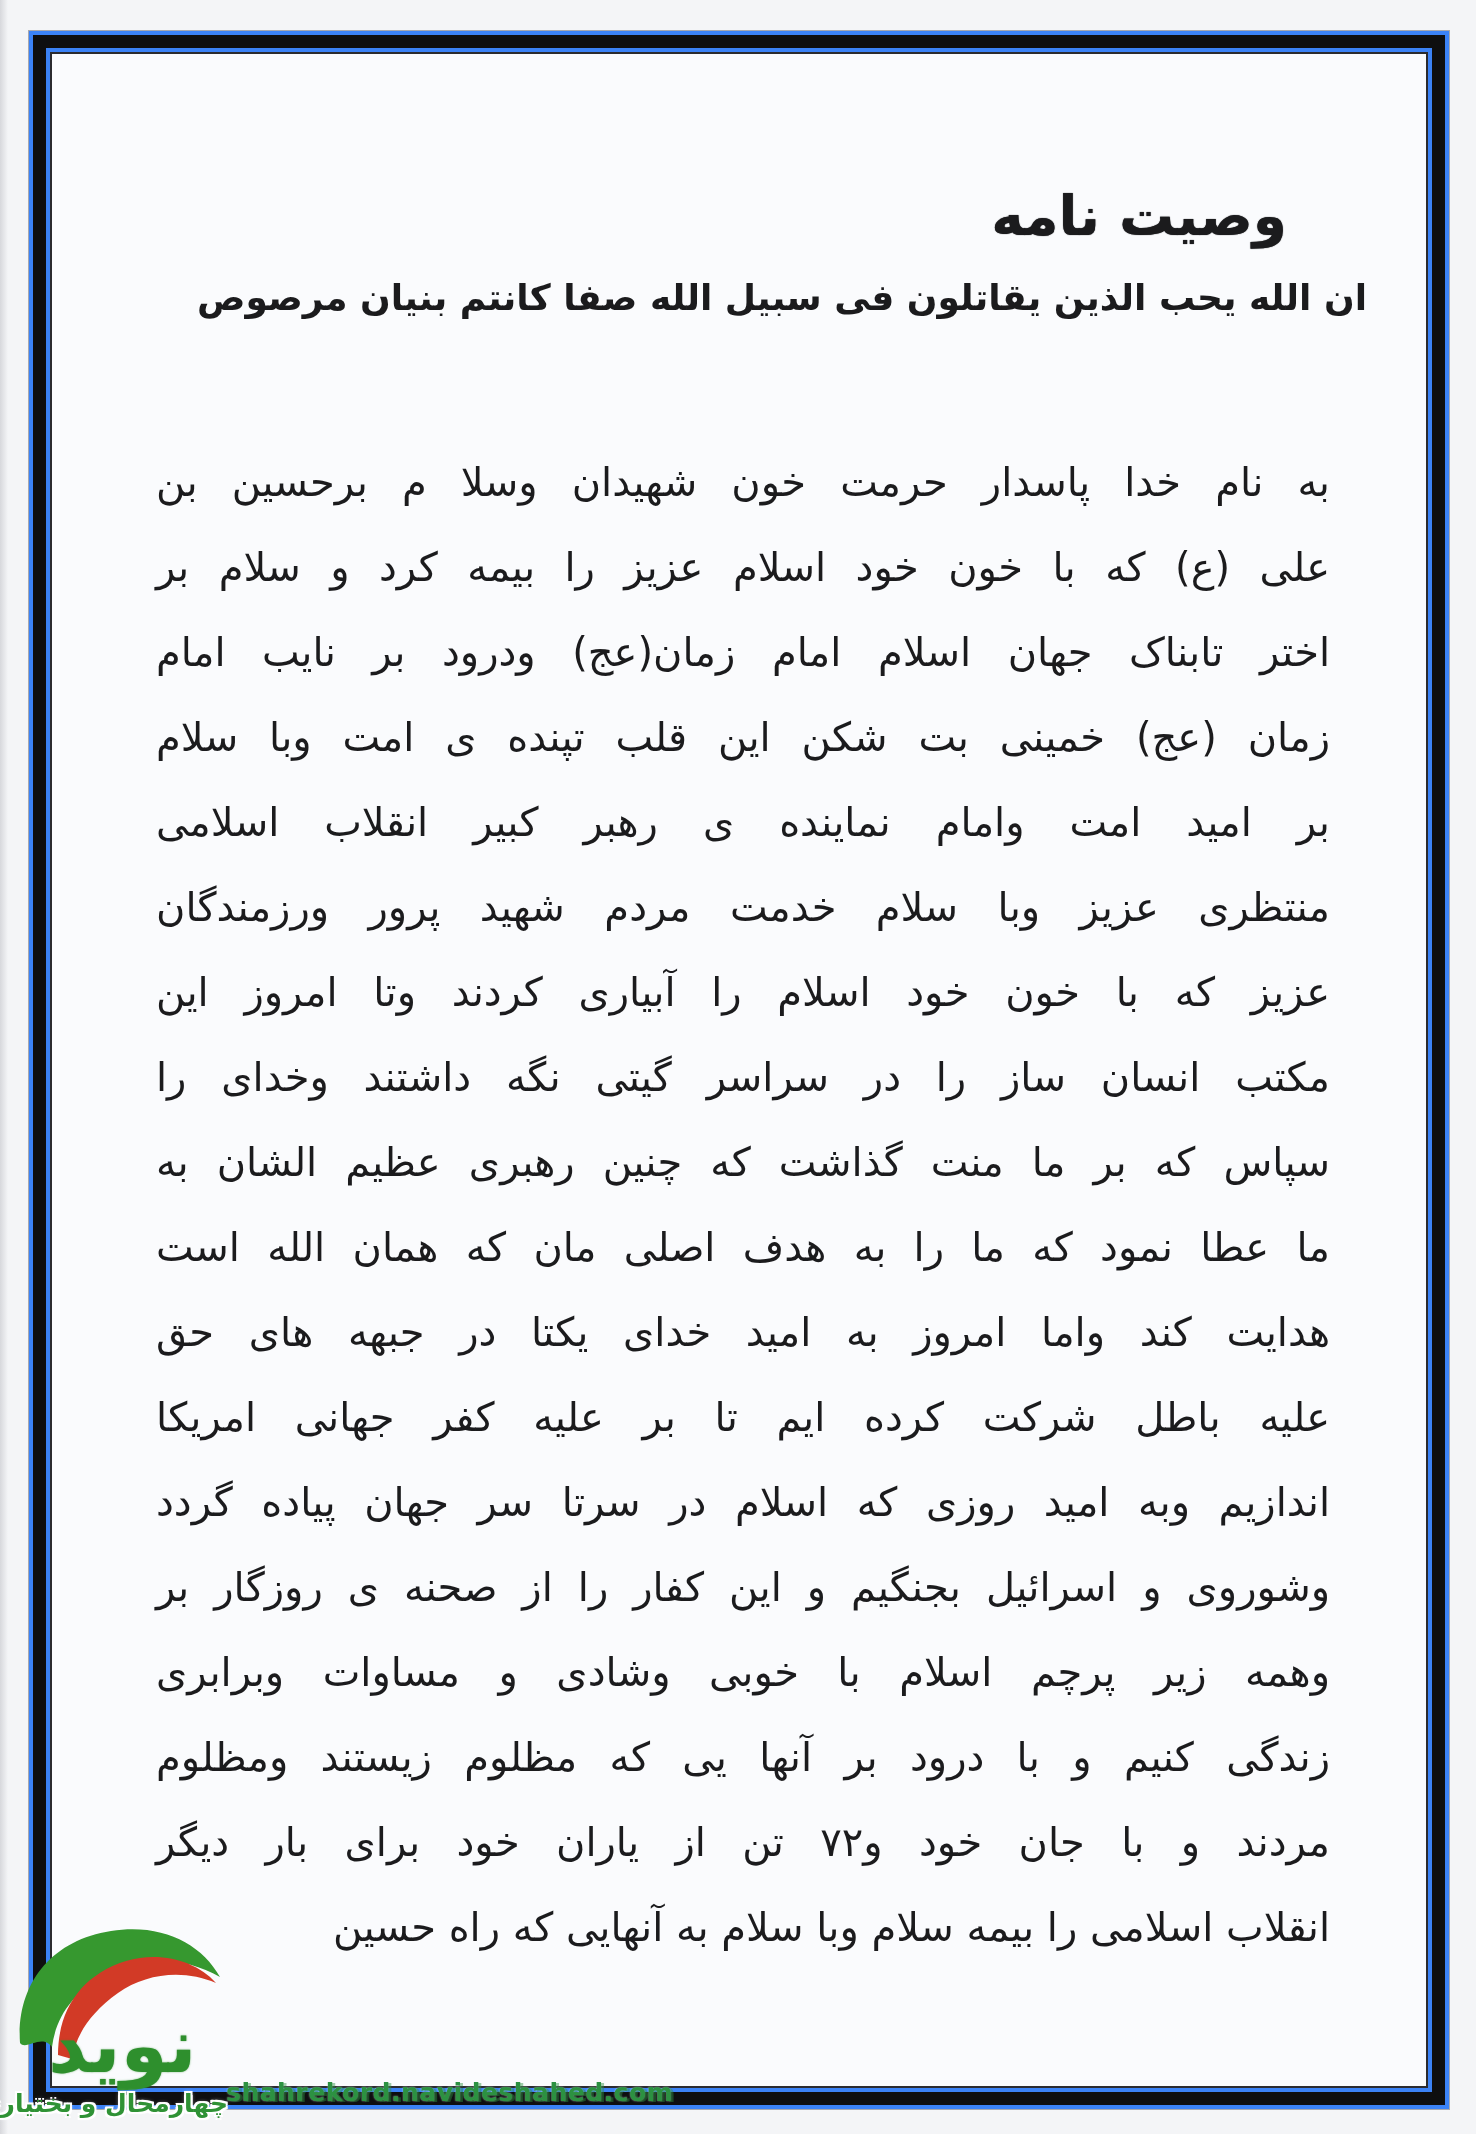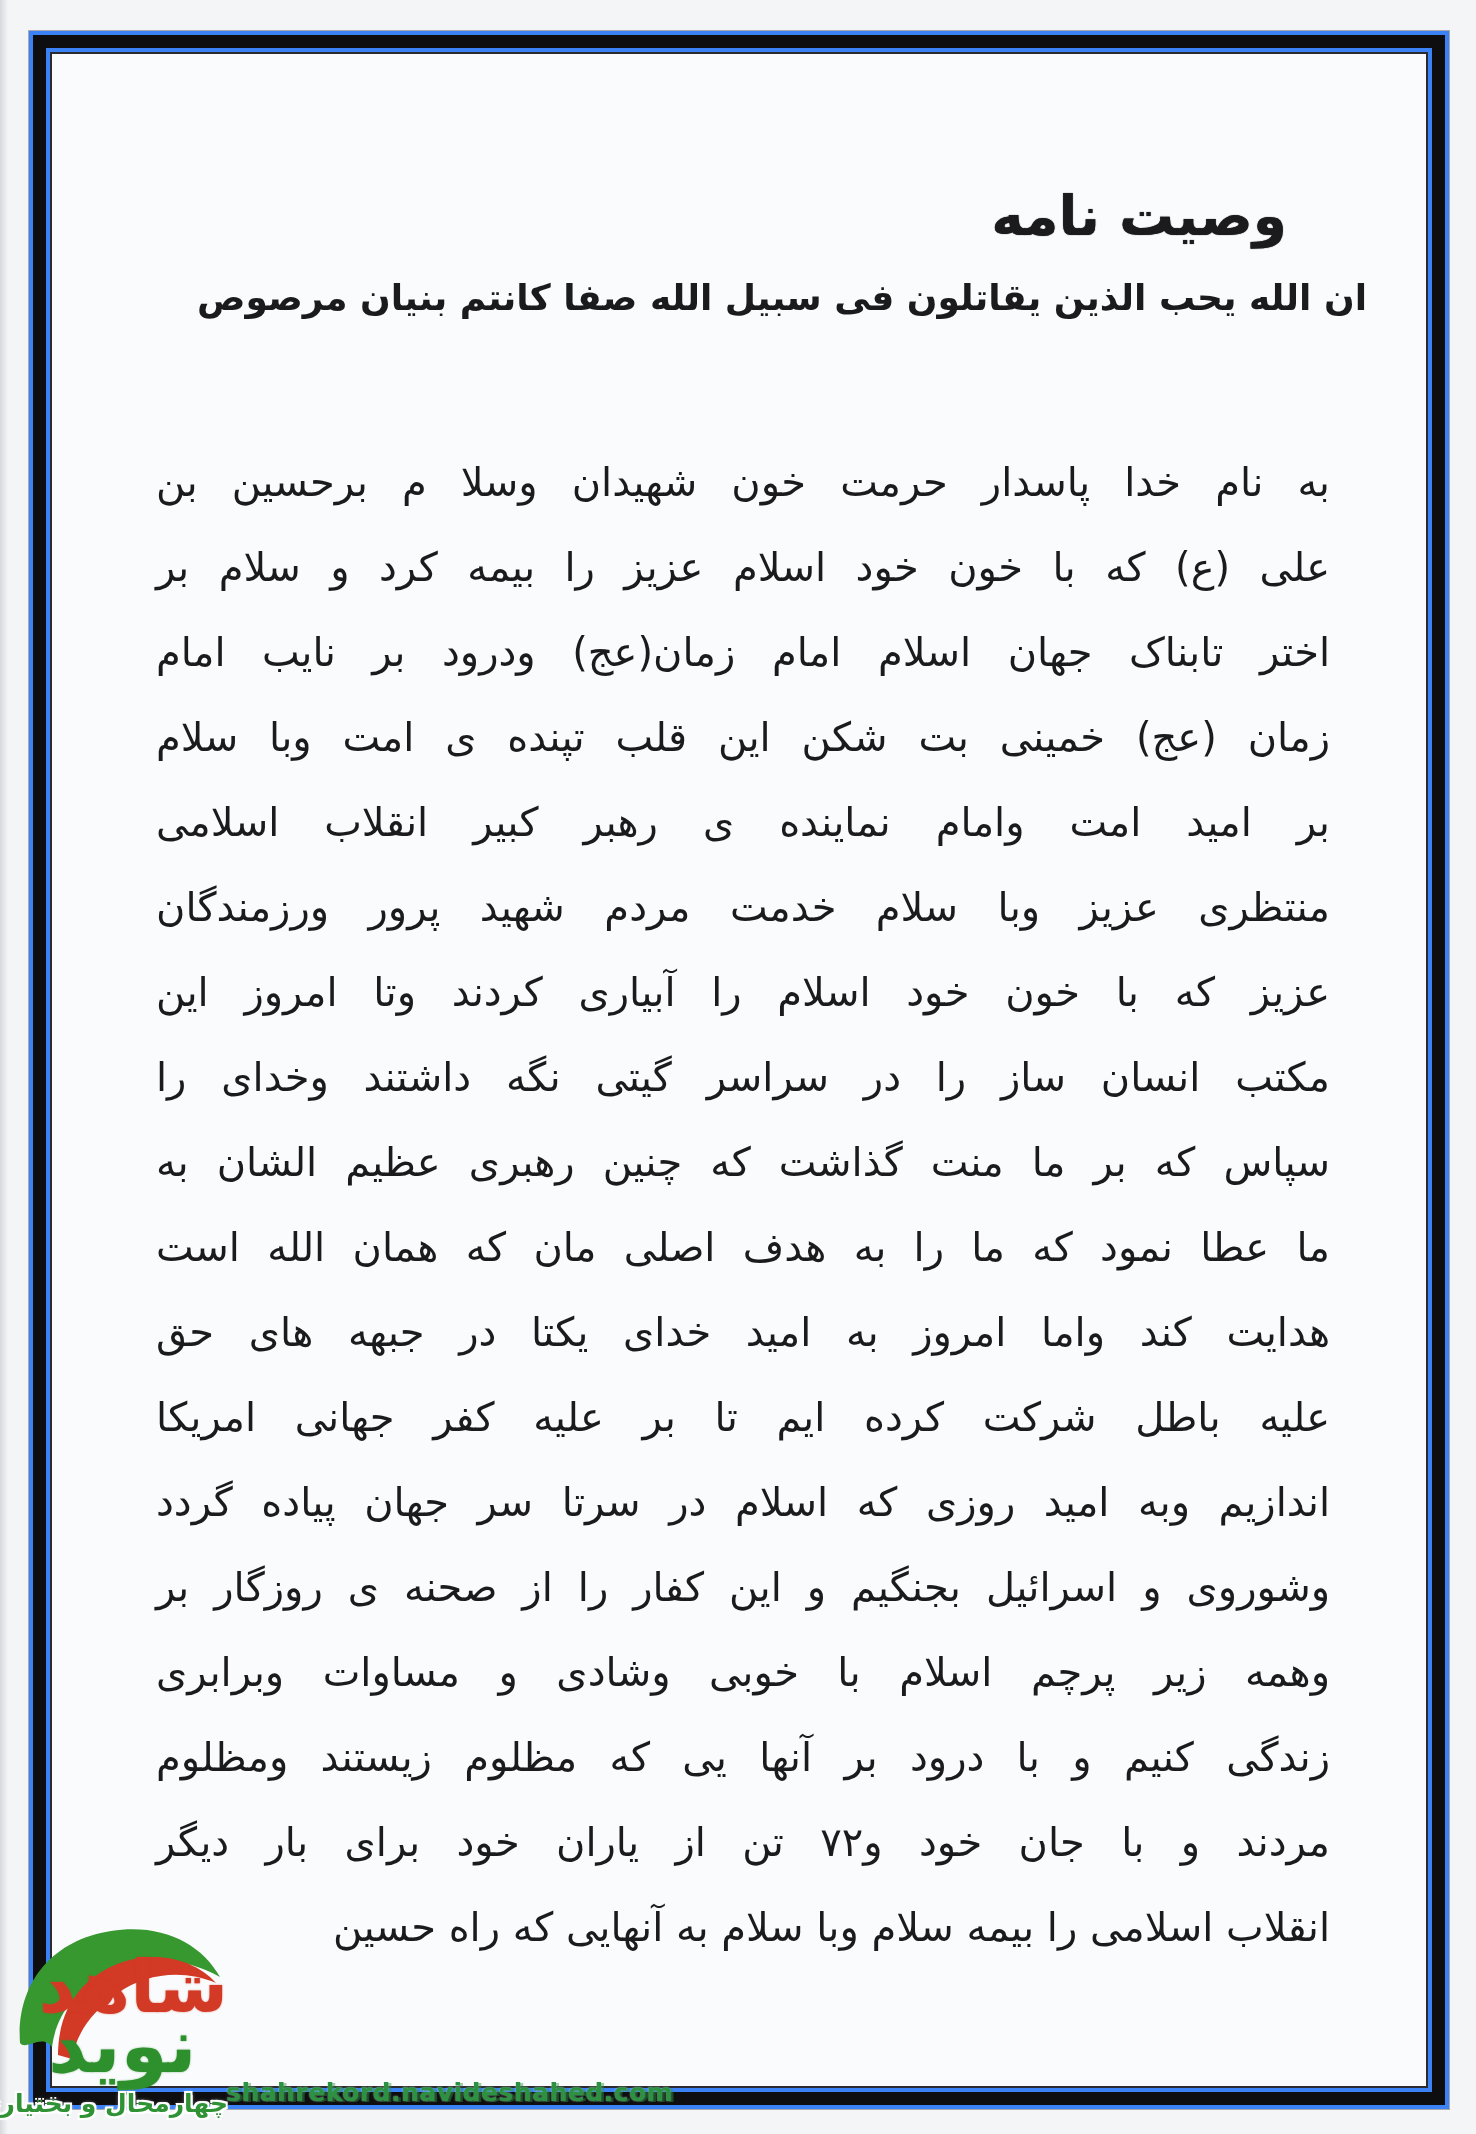--- a/index.html
+++ b/index.html
@@ -145,18 +145,17 @@
       </div>
     </div>
   </div>
 </div>
 
 <div class="logo">
   <svg width="236" height="232" viewBox="0 0 236 232">
     <path d="M14 138 C 10 80, 45 35, 105 26 C 155 18, 195 38, 214 72 C 180 52, 135 50, 102 68 C 66 88, 50 112, 46 142 C 36 128, 20 146, 14 138 Z" fill="#36982f"></path>
     <path d="M52 150 C 52 105, 75 70, 120 56 C 155 46, 190 56, 210 78 C 178 64, 140 68, 112 88 C 84 108, 70 130, 66 154 Z" fill="#d23a26"></path>
   </svg>
-  <div class="logo-shahed">شاهد</div>
   <div class="logo-navid">نوید</div>
   <div class="logo-region">چهارمحال و بختیاری</div>
 </div>
 
 <div class="watermark-url">shahrekord.navideshahed.com</div>
 
 </body></html>

